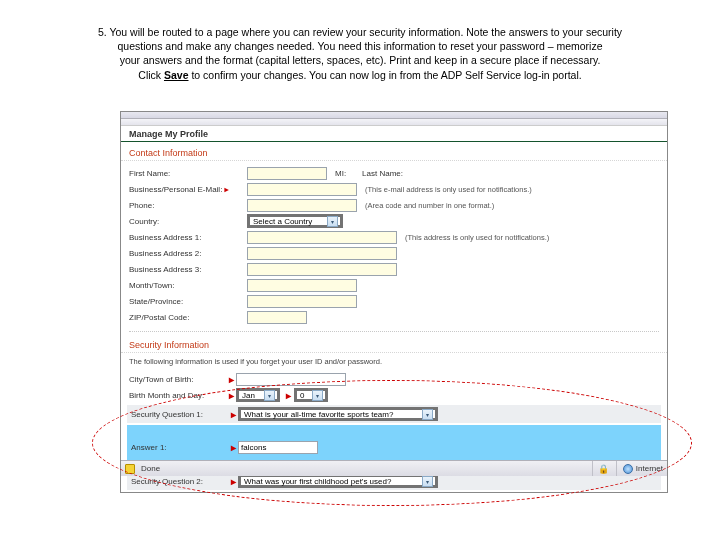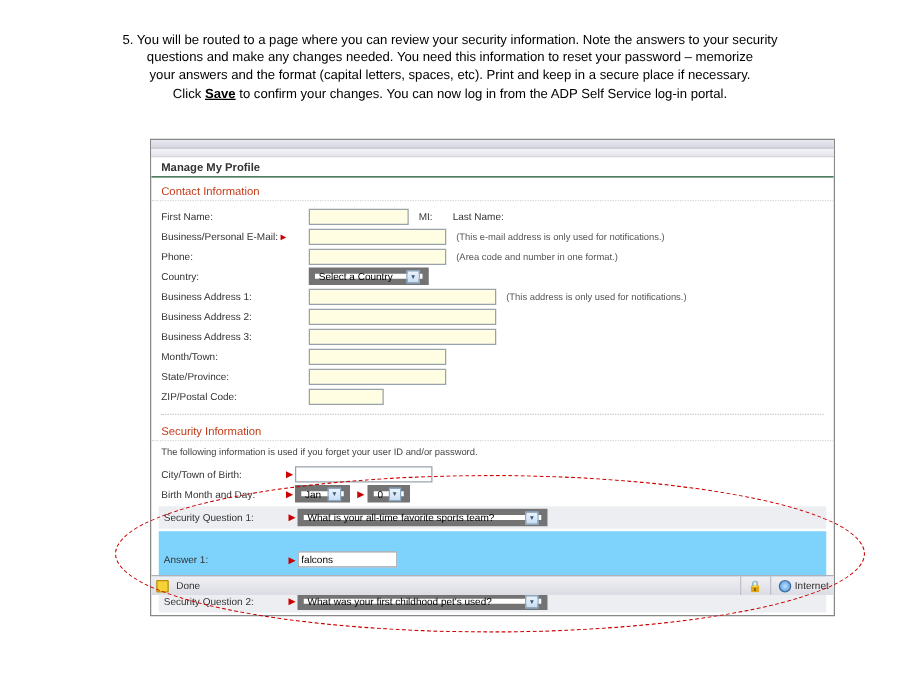--- a/index.html
+++ b/index.html
@@ -85,21 +85,21 @@
   .w80 { width: 80px; }
   .w110 { width: 110px; }
   .w150 { width: 150px; }
   .note {
     font-size: 7.5px;
     color: #555;
     margin-left: 8px;
   }
   .sel {
     height: 14px;
-    border: 5px solid #737373;
+    border: 3px solid #737373;
     background: #fff;
     font-size: 8px;
     display: inline-flex;
     align-items: center;
     justify-content: space-between;
     padding: 0 2px 0 3px;
   }
   .sel .arrow {
     width: 11px;
     height: 11px;

